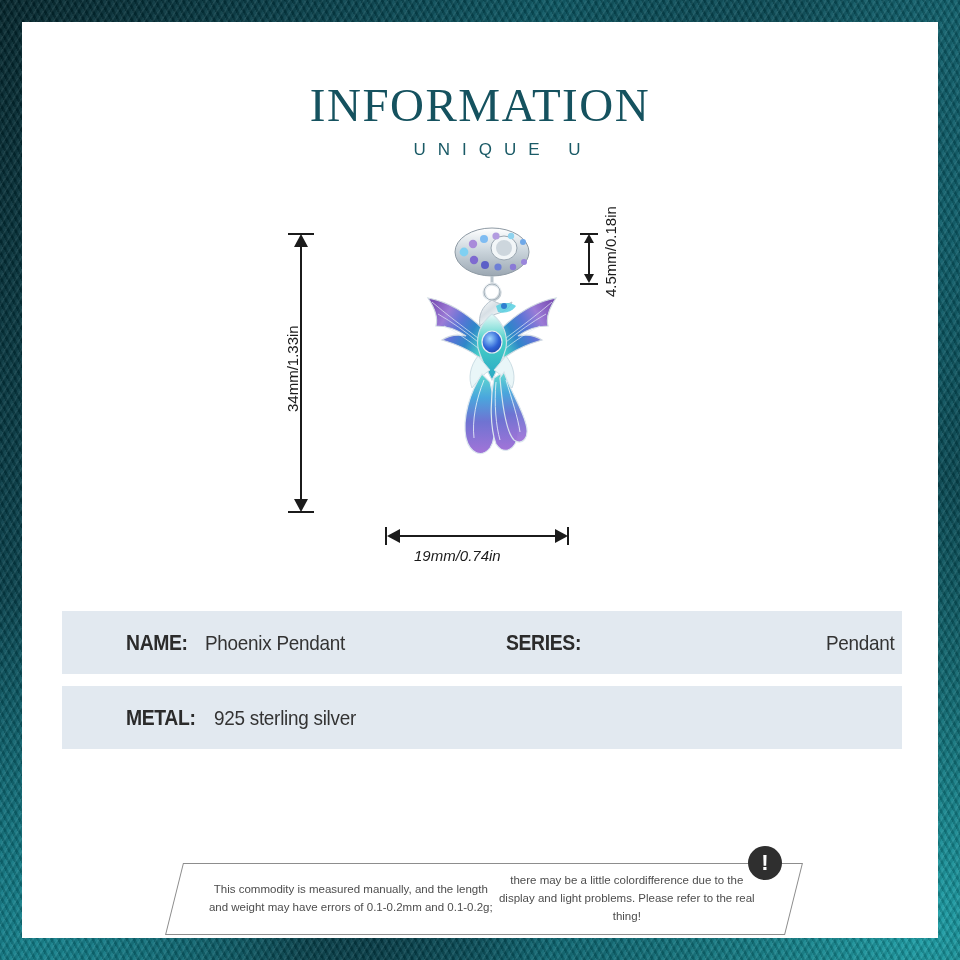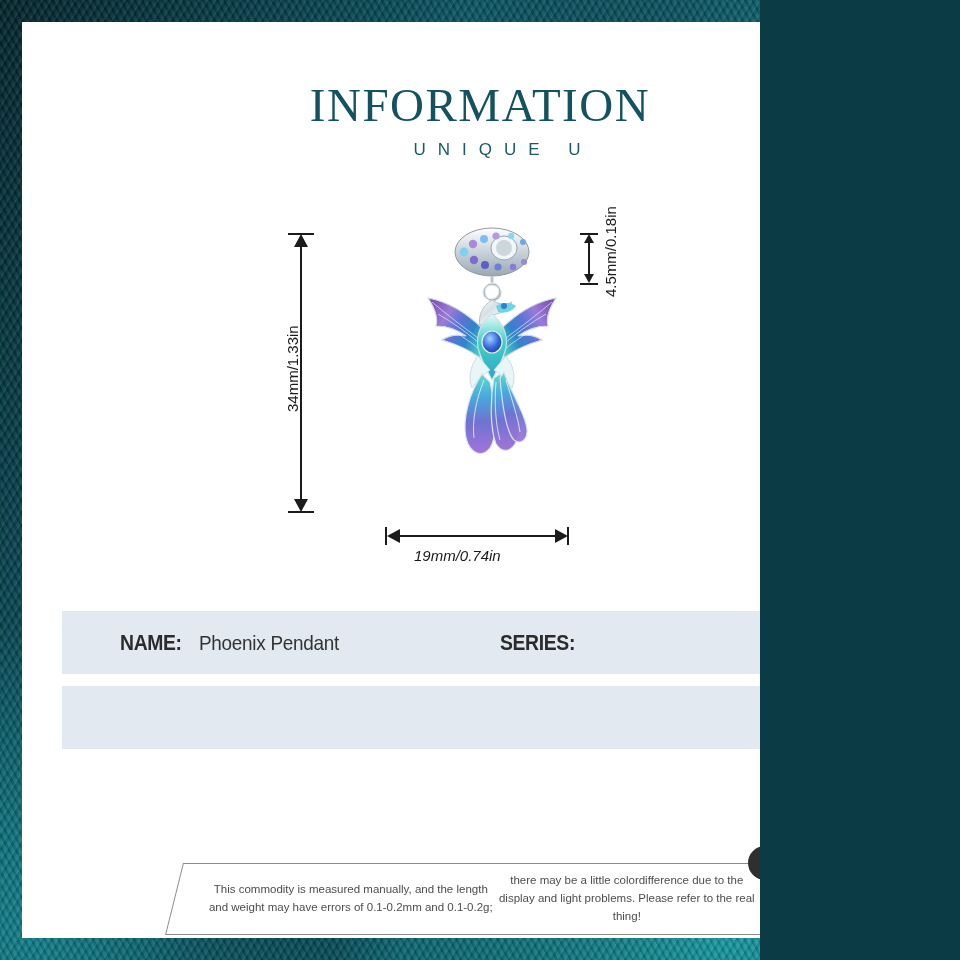--- a/index.html
+++ b/index.html
@@ -2,21 +2,21 @@
 <html><head>
 <meta charset="utf-8">
 <style>
   html,body{margin:0;padding:0;}
   body{
     width:960px;height:960px;
     font-family:"Liberation Sans", sans-serif;
     background:#0b3b45;
     overflow:hidden;
   }
-  .stage{position:relative;width:760px;height:960px;overflow:hidden;}
+  .stage{position:relative;width:960px;height:960px;overflow:hidden;}
 
   
   .bg{
     position:absolute;inset:0;
     background:
       radial-gradient(circle at 96% 96%, #1aa0a8 0%, rgba(26,160,168,0) 34%),
       radial-gradient(circle at 4% 97%, #12818c 0%, rgba(18,129,140,0) 26%),
       radial-gradient(circle at 99% 2%, #0e5f6b 0%, rgba(14,95,107,0) 30%),
       linear-gradient(118deg, #03252c 0%, #07414c 22%, #0a5662 38%, #04303a 55%, #0a5c68 72%, #03242b 100%);
   }
@@ -72,21 +72,21 @@
   }
   .rot{transform:rotate(-90deg);transform-origin:left top;}
 
   
   .specs{position:absolute;left:40px;top:589px;width:840px;}
   .spec-row{
     height:63px;background:#e2e9f0;margin-bottom:12px;
     display:flex;align-items:center;
   }
   .cell{display:flex;align-items:baseline;}
-  .cell-a{width:438px;padding-left:58px;box-sizing:border-box;}
+  .cell-a{width:438px;padding-left:58px;box-sizing:border-box;margin-left:6px;}
   .cell-b{flex:1;justify-content:space-between;}
   .k{
     font-family:"Liberation Sans", sans-serif;
     font-size:22px;color:#2b2b2b;font-weight:600;
     letter-spacing:-.4px;transform:scaleX(.88);transform-origin:left center;
     white-space:nowrap;
   }
   .v{
     font-family:"Liberation Sans", sans-serif;
     font-size:21px;color:#333;margin-left:9px;
@@ -277,20 +277,24 @@
           <span class="v">Phoenix Pendant</span>
         </div>
         <div class="cell cell-b">
           <span class="k">SERIES:</span>
           <span class="v">Pendant</span>
         </div>
       </div>
 
 
       <div class="spec-row">
+        <div class="cell cell-a">
+          <span class="k">METAL:</span>
+          <span class="v">925 sterling silver</span>
+        </div>
       </div>
     </div>
 
     <div class="note-wrap">
       <div class="note-shape"></div>
       <div class="note-text">
         <div>This commodity is measured manually, and the length and weight may have errors of 0.1-0.2mm and 0.1-0.2g;</div>
         <div>there may be a little colordifference due to the display and light problems. Please refer to the real thing!</div>
       </div>
       <div class="bang">!</div>

